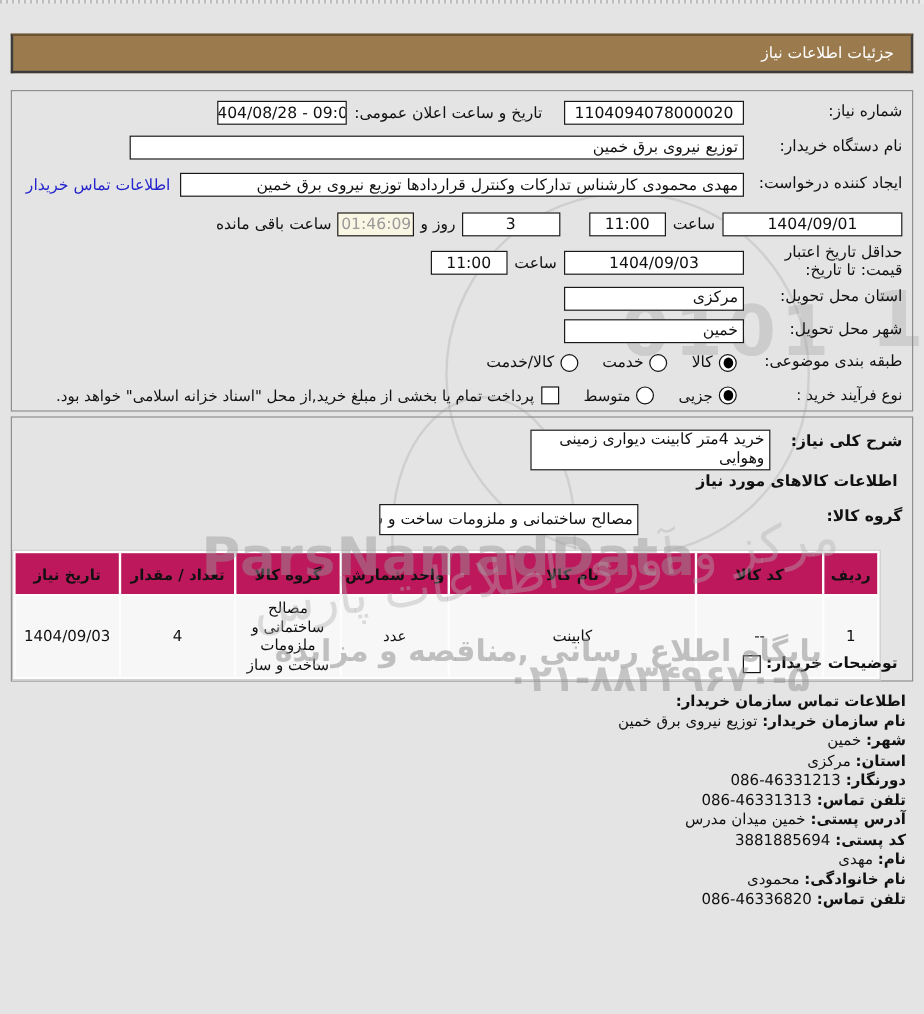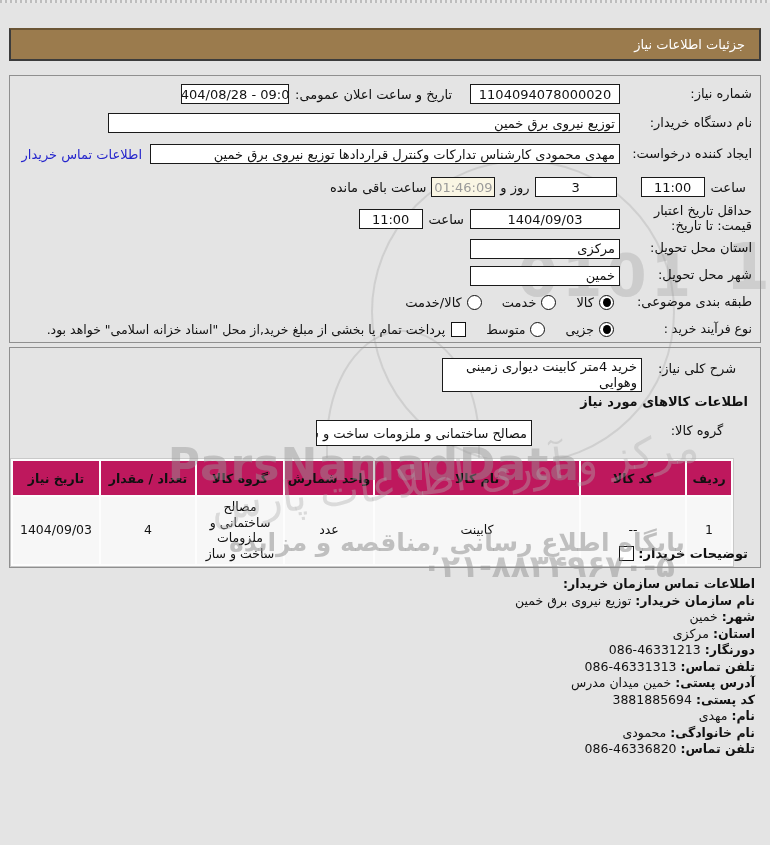--- a/index.html
+++ b/index.html
@@ -20,21 +20,21 @@
     display:flex;align-items:center;justify-content:flex-start;
     color:#fff;font-size:13px;padding:0 14px;box-sizing:border-box;
   }
   
   .box{position:absolute;left:9px;right:9px;border:1px solid #8f8f8f;box-sizing:border-box;}
   .box1{top:75px;height:268px;padding:3px 8px;display:flex;flex-direction:column;}
   .box2{top:347px;height:221px;}
   
   .row{display:flex;align-items:center;flex:0 0 auto;}
   .lbl{width:132px;flex:0 0 132px;line-height:1.15;}
-  .lbl--b{font-weight:normal;text-align:center;}
+  .lbl--b{font-weight:bold;}
   .inp{
     background:#fff;border:1px solid #1a1a1a;height:20px;box-sizing:border-box;
     display:flex;align-items:center;padding:0 4px;overflow:hidden;white-space:nowrap;
   }
   .inp--c{justify-content:center;}
   .inp--tall{height:34px;}
   .cream{background:#faf6e4;color:#9a9a9a;}
   .link{color:#2424cc;cursor:pointer;margin-right:8px;white-space:nowrap;}
   .sp{display:inline-block;}
   .radio{width:13px;height:13px;border:1.5px solid #111;border-radius:50%;
@@ -103,20 +103,21 @@
     <span class="inp zlift" style="width:512px">توزیع نیروی برق خمین</span>
   </div>
 
   <div class="row" style="height:34px">
     <span class="lbl">ایجاد کننده درخواست:</span>
     <span class="inp zlift" style="width:470px">مهدی محمودی کارشناس تدارکات وکنترل قراردادها توزیع نیروی برق خمین</span>
     <span class="link zlift">اطلاعات تماس خریدار</span>
   </div>
 
   <div class="row" style="height:32px">
+    <span class="inp inp--c zlift" style="width:150px">1404/09/01</span>
     <span style="margin:0 6px">ساعت</span>
     <span class="inp inp--c zlift" style="width:64px">11:00</span>
     <span class="sp" style="width:24px"></span>
     <span class="inp inp--c zlift" style="width:82px">3</span>
     <span style="margin:0 5px">روز و</span>
     <span class="inp inp--c cream zlift" style="width:64px">01:46:09</span>
     <span style="margin-right:5px">ساعت باقی مانده</span>
   </div>
 
   <div class="row" style="height:32px">

